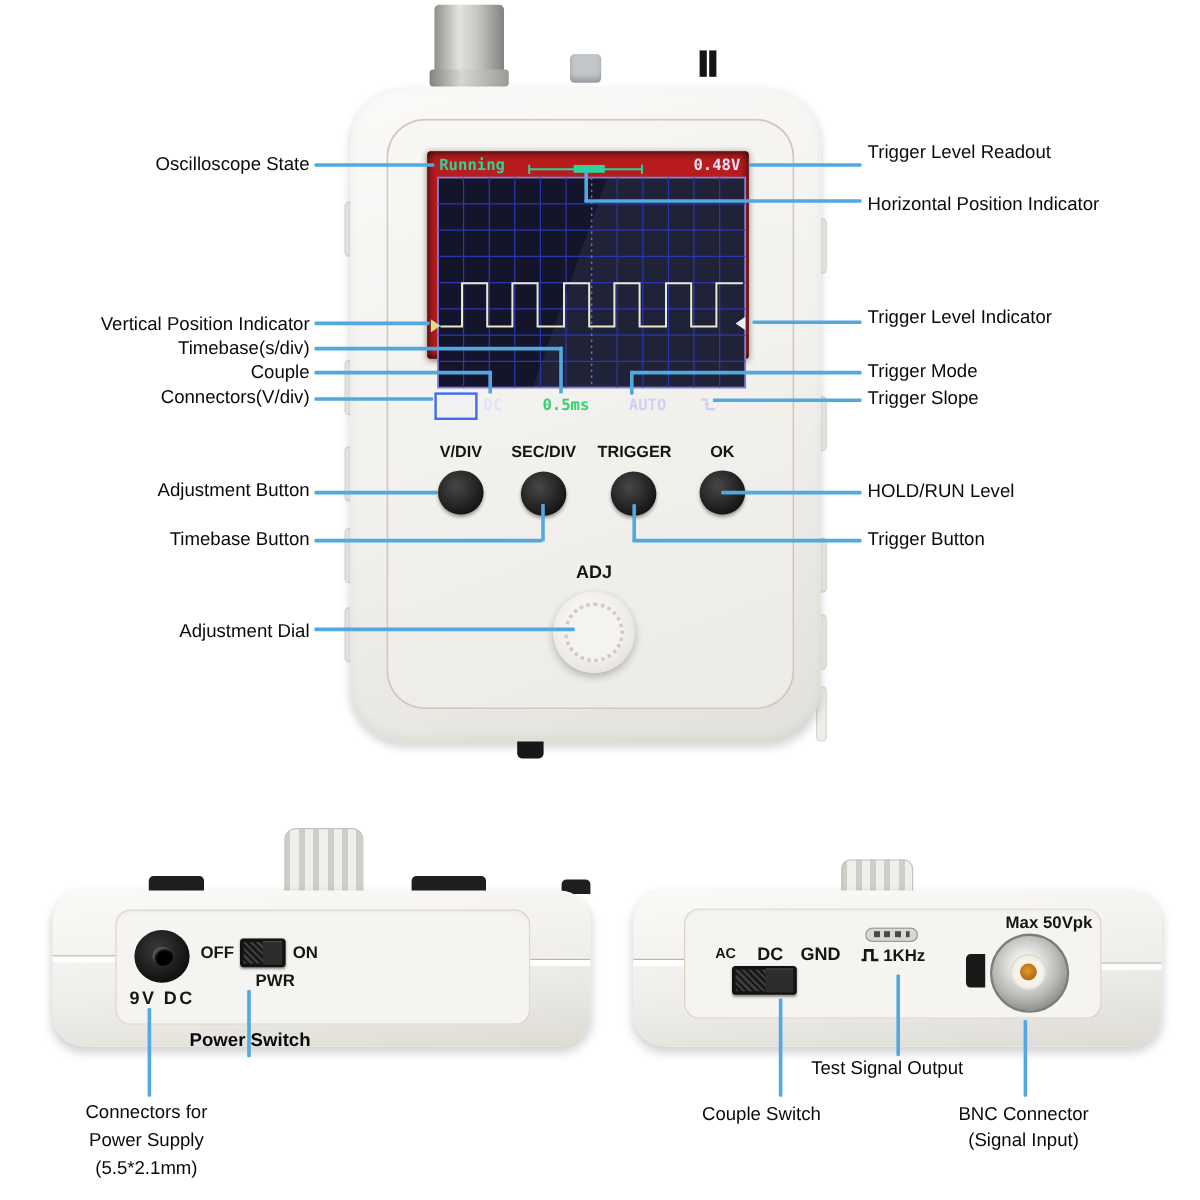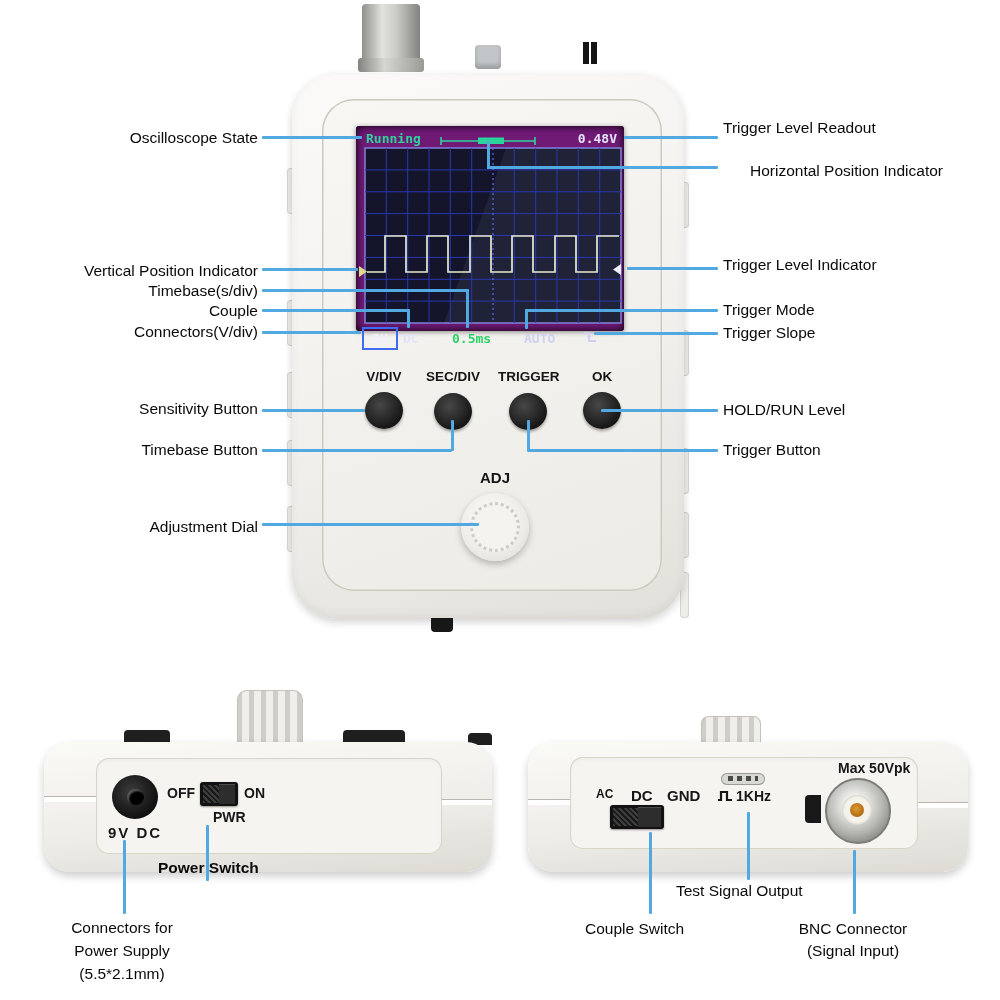--- a/index.html
+++ b/index.html
@@ -14,21 +14,21 @@
   .lbl.ctr{text-align:center;}
   
   .body-main{position:absolute;left:292px;top:74px;width:392px;height:545px;border-radius:46px;
       background:linear-gradient(160deg,#fbfaf8 0%,#f2f0ed 55%,#e2e0da 100%);
       box-shadow:0 3px 8px rgba(0,0,0,.18), inset 0 -4px 10px rgba(0,0,0,.05);z-index:1;}
   .panel-main{position:absolute;left:322px;top:99px;width:340px;height:492px;border-radius:32px;
       box-shadow:inset 0 0 0 1.5px #cdc9bf;z-index:2;
       background:linear-gradient(160deg,#f8f7f4,#edebe6);}
   .sidetab{position:absolute;width:9px;height:46px;border-radius:4px;background:#efede9;
       box-shadow:inset 0 0 0 1px #d8d5ce;z-index:0;}
-  .screen{position:absolute;left:356px;top:126px;width:268px;height:205px;background:#701a75;
+  .screen{position:absolute;left:356px;top:126px;width:268px;height:173px;background:#b91c1c;
       border-radius:3px;box-shadow:0 1px 5px rgba(0,0,0,.45), inset 0 0 8px #000;z-index:3;}
   .scr-txt{position:absolute;font:bold 13px/14px "DejaVu Sans Mono",monospace;letter-spacing:0px;}
   .btn{position:absolute;width:38px;height:37px;border-radius:50%;
       background:radial-gradient(circle at 40% 35%,#474747,#161616 72%);
       box-shadow:0 2px 3px rgba(0,0,0,.35);z-index:3;}
   .btn-lbl{position:absolute;font:bold 13.5px/14px "Liberation Sans",sans-serif;color:#151515;
       text-align:center;z-index:3;}
   .dial-outer{position:absolute;left:461px;top:493px;width:68px;height:68px;border-radius:50%;
       background:radial-gradient(circle at 45% 40%,#ffffff,#edebe6 62%,#d8d5ce);
       box-shadow:0 3px 7px rgba(0,0,0,.25);z-index:3;}
@@ -204,26 +204,26 @@
   <div class="line" style="left:206px;top:825px;width:3px;height:56px;"></div>
   <div class="line" style="left:649px;top:832px;width:3px;height:82px;"></div>
   <div class="line" style="left:747px;top:812px;width:3px;height:68px;"></div>
   <div class="line" style="left:853px;top:850px;width:3px;height:64px;"></div>
 
   <div class="lbl" style="right:742px;top:127px;">Oscilloscope State</div>
   <div class="lbl" style="right:742px;top:260px;">Vertical Position Indicator</div>
   <div class="lbl" style="right:742px;top:280px;">Timebase(s/div)</div>
   <div class="lbl" style="right:742px;top:300px;">Couple</div>
   <div class="lbl" style="right:742px;top:321px;">Connectors(V/div)</div>
-  <div class="lbl" style="right:742px;top:398px;">Sensitivity Button</div>
+  <div class="lbl" style="right:742px;top:398px;">Adjustment Button</div>
   <div class="lbl" style="right:742px;top:439px;">Timebase Button</div>
   <div class="lbl" style="right:742px;top:516px;">Adjustment Dial</div>
 
   <div class="lbl" style="left:723px;top:117px;text-align:center;">Trigger Level Readout</div>
-  <div class="lbl" style="left:723px;top:160px;margin-left:27px;">Horizontal Position Indicator</div>
+  <div class="lbl" style="left:723px;top:160px;">Horizontal Position Indicator</div>
   <div class="lbl" style="left:723px;top:254px;">Trigger Level Indicator</div>
   <div class="lbl" style="left:723px;top:299px;">Trigger Mode</div>
   <div class="lbl" style="left:723px;top:322px;">Trigger Slope</div>
   <div class="lbl" style="left:723px;top:399px;">HOLD/RUN Level</div>
   <div class="lbl" style="left:723px;top:439px;">Trigger Button</div>
 
   <div class="lbl" style="left:158px;top:857px;font-weight:bold;">Power Switch</div>
   <div class="lbl ctr" style="left:42px;top:917px;width:160px;">Connectors for</div>
   <div class="lbl ctr" style="left:42px;top:940px;width:160px;">Power Supply</div>
   <div class="lbl ctr" style="left:42px;top:963px;width:160px;">(5.5*2.1mm)</div>

